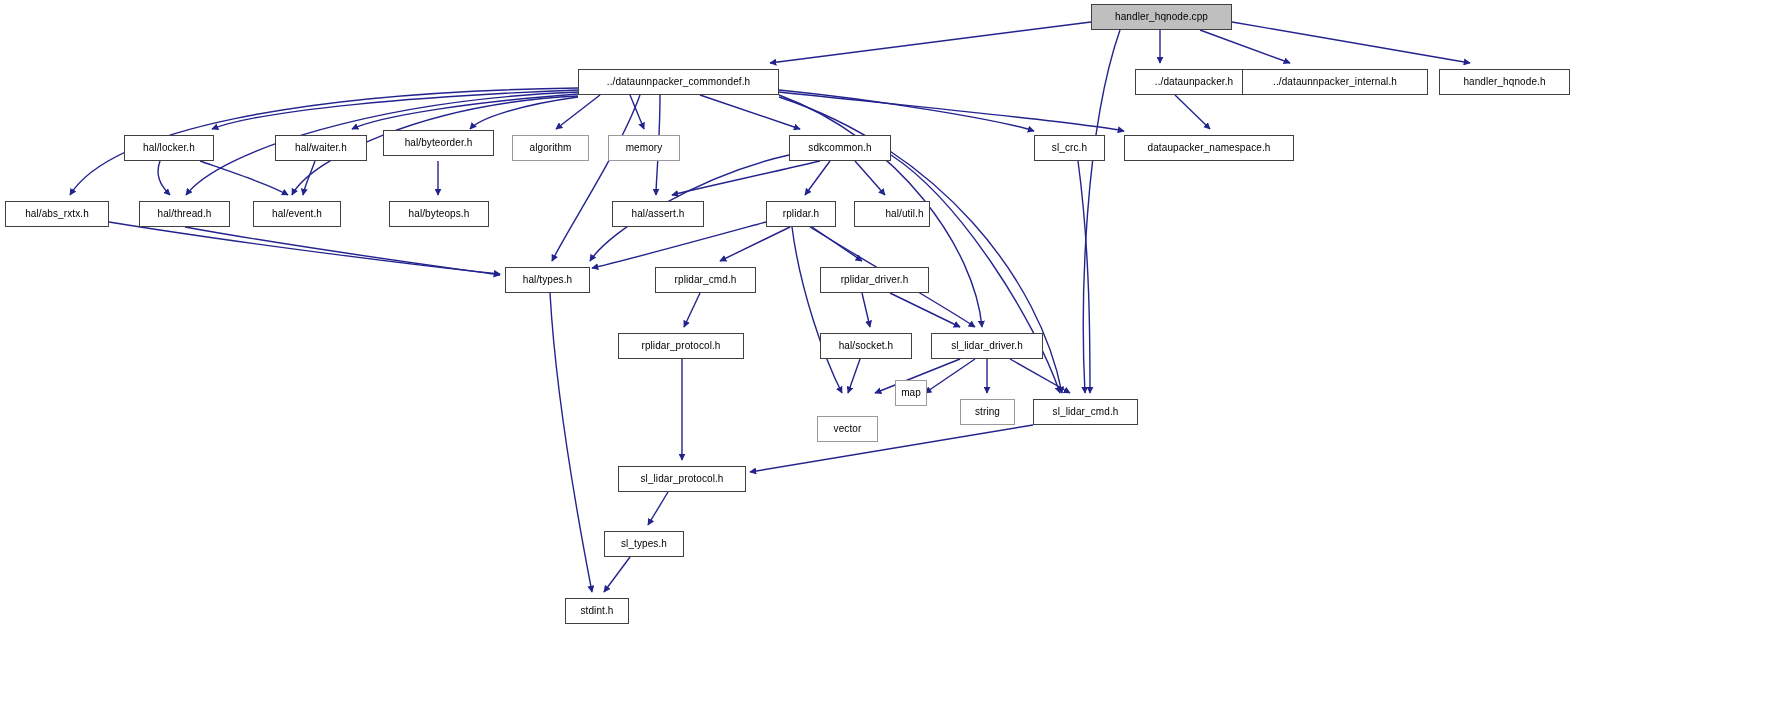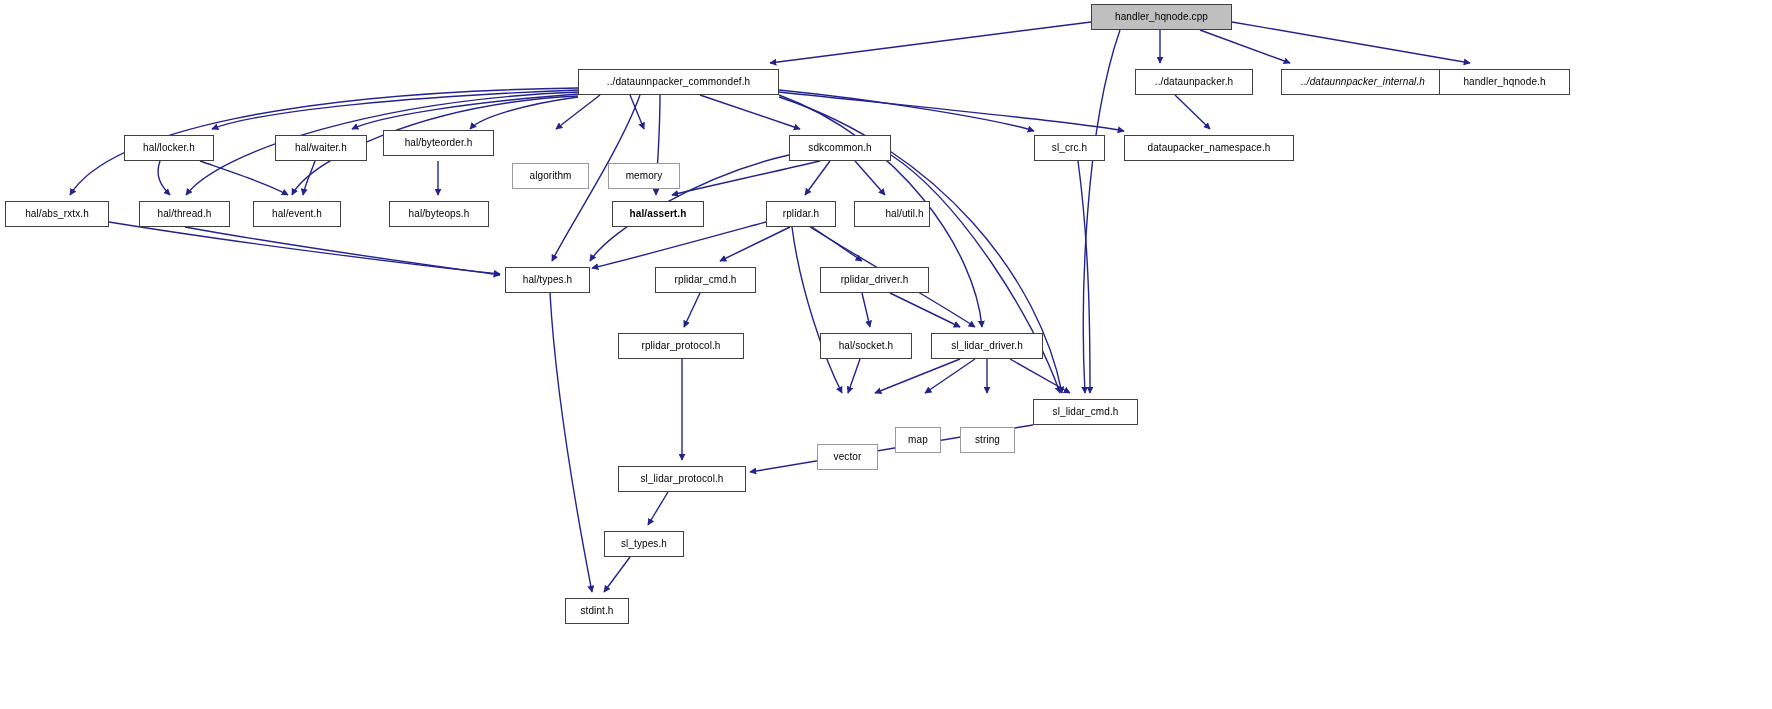--- a/index.html
+++ b/index.html
@@ -36,21 +36,20 @@
     background: #ffffff;
     color: #000000;
     font-size: 10px;
     line-height: 1;
     white-space: nowrap;
     padding: 0 7px;
     letter-spacing: 0.1px;
   }
   .node.system {
     border-color: #9a9a9a;
-    margin-top: 28px;
   }
   .node.current {
     background: #bfbfbf;
     border-color: #404040;
   }
 </style>
 </head>
 <body>
 
 <div id="graph">
@@ -111,44 +110,44 @@
         <path d="M 1033 425 L 750 472" marker-end="url(#arrow)"></path>
         <path d="M 668 492 L 648 525" marker-end="url(#arrow)"></path>
         <path d="M 630 557 L 604 592" marker-end="url(#arrow)"></path>
         <path d="M 550 293 C 556 400 580 530 592 592" marker-end="url(#arrow)"></path>
       </g>
   </svg>
   <div id="node-layer">
       <div class="node current" style="left: 1091px; top: 4px; width: 141px;">handler_hqnode.cpp</div>
       <div class="node" style="left: 578px; top: 69px; width: 201px;">../dataunnpacker_commondef.h</div>
       <div class="node" style="left: 1103px; top: 69px; width: 118px; margin-left: 32px;">../dataunpacker.h</div>
-      <div class="node" style="left: 1281px; top: 69px; width: 164px; font-style: italic;">../dataunnpacker_internal.h</div>
+      <div class="node" style="left: 1242px; top: 69px; width: 186px;">../dataunnpacker_internal.h</div>
       <div class="node" style="left: 1439px; top: 69px; width: 131px;">handler_hqnode.h</div>
       <div class="node" style="left: 124px; top: 135px; width: 90px;">hal/locker.h</div>
       <div class="node" style="left: 275px; top: 135px; width: 92px;">hal/waiter.h</div>
       <div class="node" style="left: 383px; top: 130px; width: 111px;">hal/byteorder.h</div>
       <div class="node system" style="left: 512px; top: 135px; width: 77px;">algorithm</div>
       <div class="node system" style="left: 608px; top: 135px; width: 72px;">memory</div>
       <div class="node" style="left: 789px; top: 135px; width: 102px;">sdkcommon.h</div>
       <div class="node" style="left: 1034px; top: 135px; width: 71px;">sl_crc.h</div>
       <div class="node" style="left: 1124px; top: 135px; width: 170px;">dataupacker_namespace.h</div>
       <div class="node" style="left: 5px; top: 201px; width: 104px;">hal/abs_rxtx.h</div>
       <div class="node" style="left: 139px; top: 201px; width: 91px;">hal/thread.h</div>
       <div class="node" style="left: 253px; top: 201px; width: 88px;">hal/event.h</div>
       <div class="node" style="left: 389px; top: 201px; width: 100px;">hal/byteops.h</div>
-      <div class="node" style="left: 612px; top: 201px; width: 92px; font-weight: bold;">hal/assert.h</div>
+      <div class="node" style="left: 612px; top: 201px; width: 92px;">hal/assert.h</div>
       <div class="node" style="left: 766px; top: 201px; width: 70px;">rplidar.h</div>
       <div class="node" style="left: 854px; top: 201px; width: 76px; padding-left: 32px;">hal/util.h</div>
       <div class="node" style="left: 505px; top: 267px; width: 85px;">hal/types.h</div>
       <div class="node" style="left: 655px; top: 267px; width: 101px;">rplidar_cmd.h</div>
       <div class="node" style="left: 820px; top: 267px; width: 109px;">rplidar_driver.h</div>
       <div class="node" style="left: 618px; top: 333px; width: 126px;">rplidar_protocol.h</div>
       <div class="node" style="left: 820px; top: 333px; width: 92px;">hal/socket.h</div>
       <div class="node" style="left: 931px; top: 333px; width: 112px;">sl_lidar_driver.h</div>
       <div class="node system" style="left: 817px; top: 416px; width: 61px;">vector</div>
-      <div class="node system" style="left: 895px; top: 399px; width: 46px;">map</div>
+      <div class="node system" style="left: 895px; top: 380px; width: 32px;">map</div>
       <div class="node system" style="left: 960px; top: 399px; width: 55px;">string</div>
       <div class="node" style="left: 1033px; top: 399px; width: 105px;">sl_lidar_cmd.h</div>
       <div class="node" style="left: 618px; top: 466px; width: 128px; text-align: right;">sl_lidar_protocol.h</div>
       <div class="node" style="left: 604px; top: 531px; width: 80px;">sl_types.h</div>
       <div class="node" style="left: 565px; top: 598px; width: 64px;">stdint.h</div>
     </div>
 </div>
 
 </body></html>

